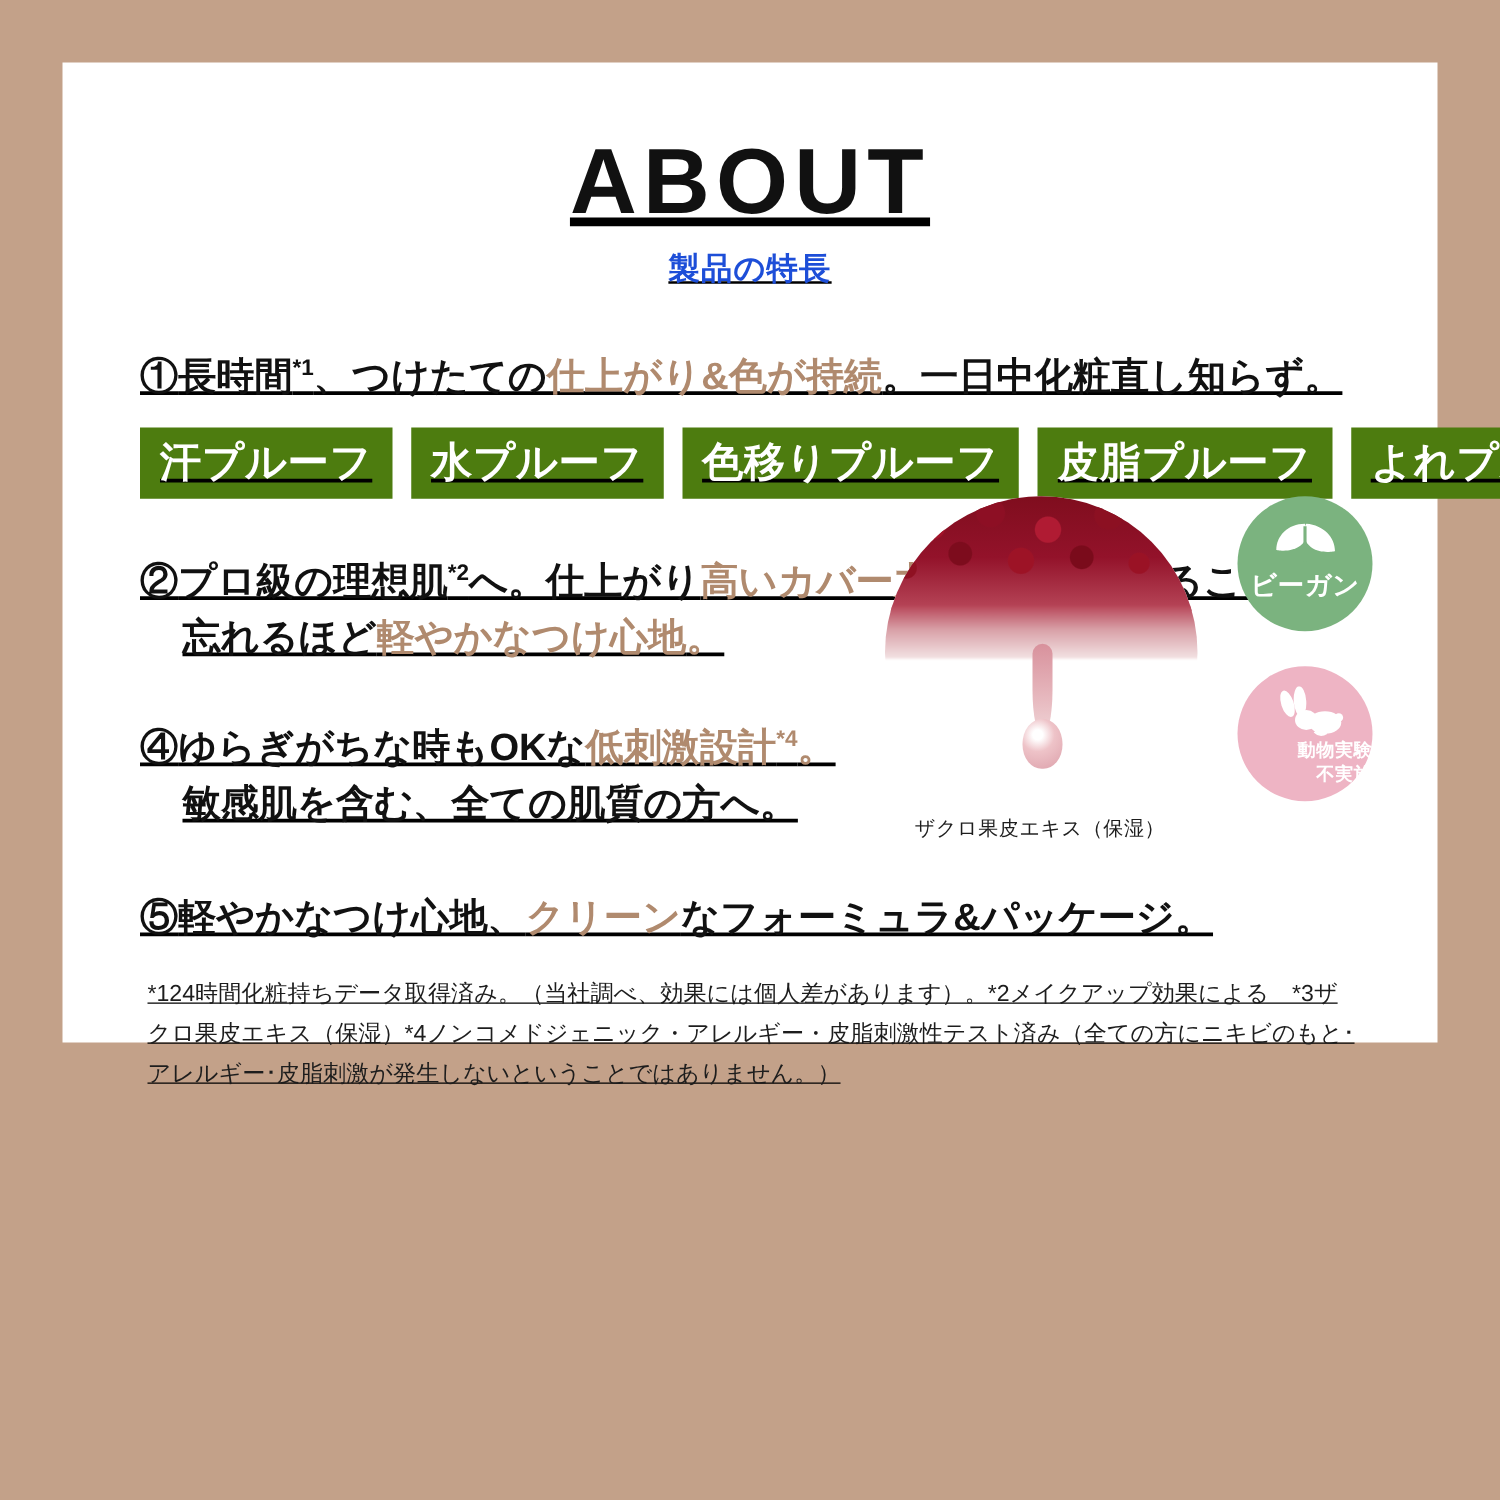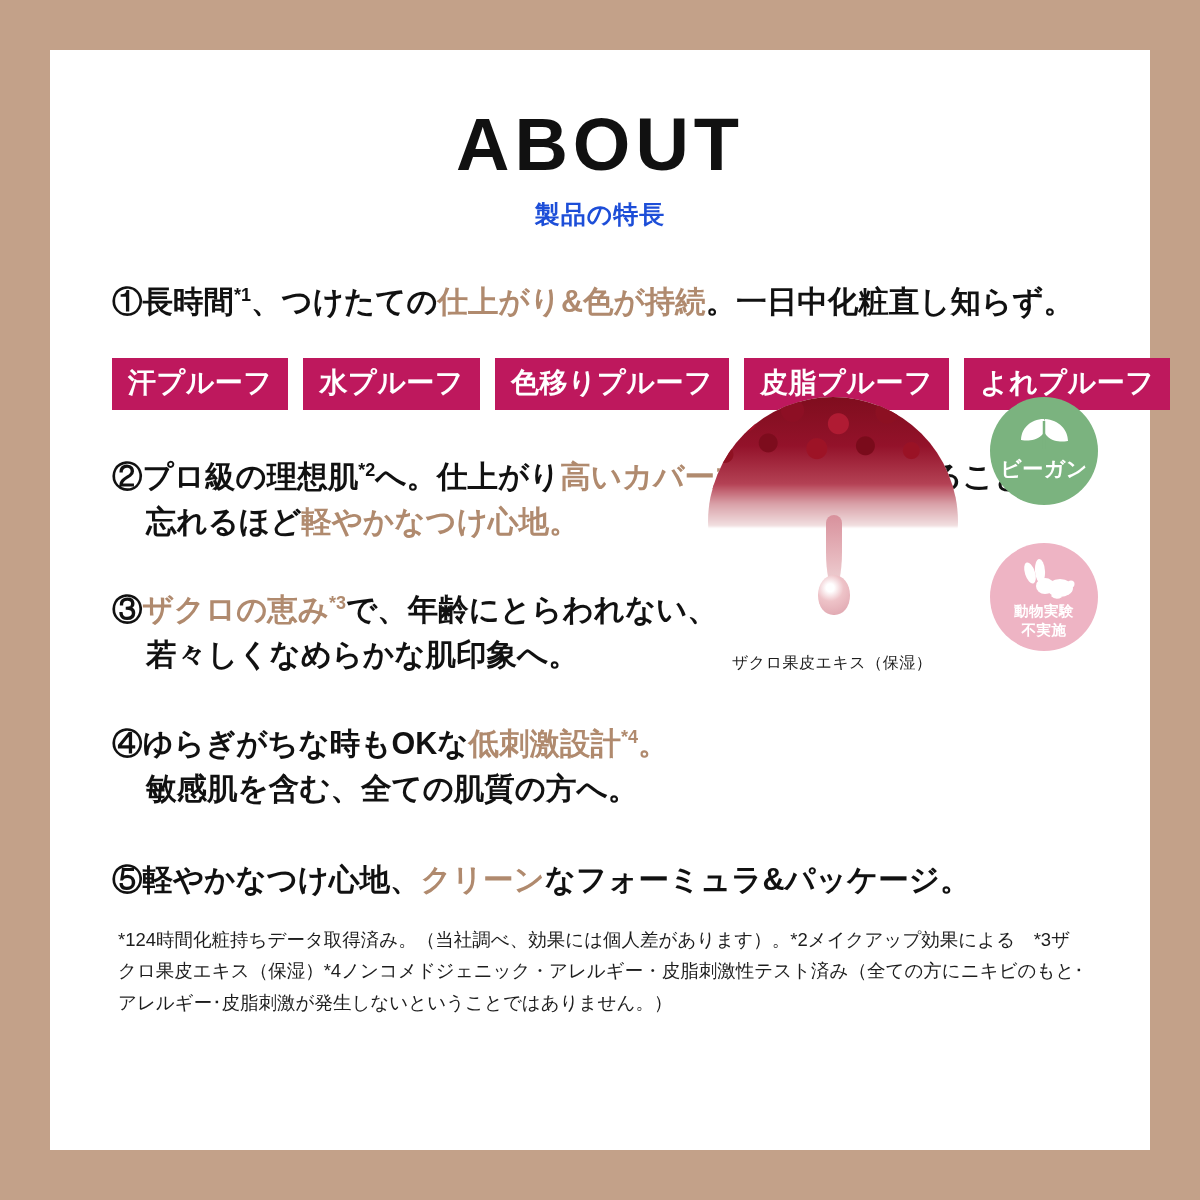--- a/index.html
+++ b/index.html
@@ -11,23 +11,24 @@
     height: 1200px;
     background: #c3a189;
     font-family: "Liberation Sans", sans-serif;
     overflow: hidden;
   }
   .page {
     position: absolute;
     left: 50px;
     top: 50px;
     width: 1100px;
-    height: 1100px;
+    height: 784px;
     background: #ffffff;
     box-sizing: border-box;
+    text-decoration: underline;
   }
   .header {
     text-align: center;
     padding-top: 58px;
   }
   .header-title {
     font-size: 74px;
     font-weight: bold;
     letter-spacing: 5px;
     color: #111111;
@@ -57,32 +58,32 @@
   }
   .hl {
     color: #b08a6e;
   }
   .sup {
     font-size: 18px;
     vertical-align: super;
     font-weight: bold;
   }
   .item-1 {
-    margin-bottom: 34px;
+    margin-bottom: 18px;
     white-space: nowrap;
   }
   .proof-row {
     display: flex;
     gap: 15px;
     margin-bottom: 44px;
   }
   .proof-tag {
-    background: #be185d;
+    background: #4d7c0f;
     color: #ffffff;
-    font-size: 28px;
+    font-size: 33px;
     font-weight: bold;
     padding: 11px 16px 13px;
     letter-spacing: 0.5px;
     line-height: 1;
     white-space: nowrap;
   }
   .item-2 {
     margin-bottom: 44px;
   }
   .indent {
@@ -184,22 +185,23 @@
     color: #ffffff;
     text-align: center;
   }
   .badge-vegan {
     right: 0;
     top: 0;
     background: #7bb37f;
   }
   .badge-cruelty {
     right: 0;
-    top: 146px;
+    top: 136px;
     background: #eeb4c4;
+    text-align: right;
   }
   .badge-icon {
     margin-top: 16px;
     height: 42px;
   }
   .badge-label {
     font-size: 21px;
     font-weight: bold;
     line-height: 1.15;
     letter-spacing: 0.5px;
@@ -276,24 +278,20 @@
       <div class="proof-tag">色移りプルーフ</div>
       <div class="proof-tag">皮脂プルーフ</div>
       <div class="proof-tag">よれプルーフ</div>
     </div>
 
     <div class="item item-2">
       <span class="num">②</span><span>プロ級の理想肌</span><span class="sup">*2</span><span>へ。仕上がり</span><span class="hl">高いカバー力</span><span>で、付けていることを</span>
       <span class="indent"><span>忘れるほど</span><span class="hl">軽やかなつけ心地</span><span class="hl">。</span></span>
     </div>
 
-    <div class="item item-3">
-      <span class="num">③</span><span class="hl">ザクロの恵み</span><span class="sup hl">*3</span><span>で、年齢にとらわれない、</span>
-      <span class="indent"><span>若々しくなめらかな肌印象へ。</span></span>
-    </div>
 
     <div class="item item-4">
       <span class="num">④</span><span>ゆらぎがちな時もOKな</span><span class="hl">低刺激設計</span><span class="sup hl">*4</span><span class="hl">。</span>
       <span class="indent"><span>敏感肌を含む、全ての肌質の方へ。</span></span>
     </div>
 
     <div class="item item-5">
       <span class="num">⑤</span><span>軽やかなつけ心地、</span><span class="hl">クリーン</span><span>なフォーミュラ&amp;パッケージ。</span>
     </div>
 

